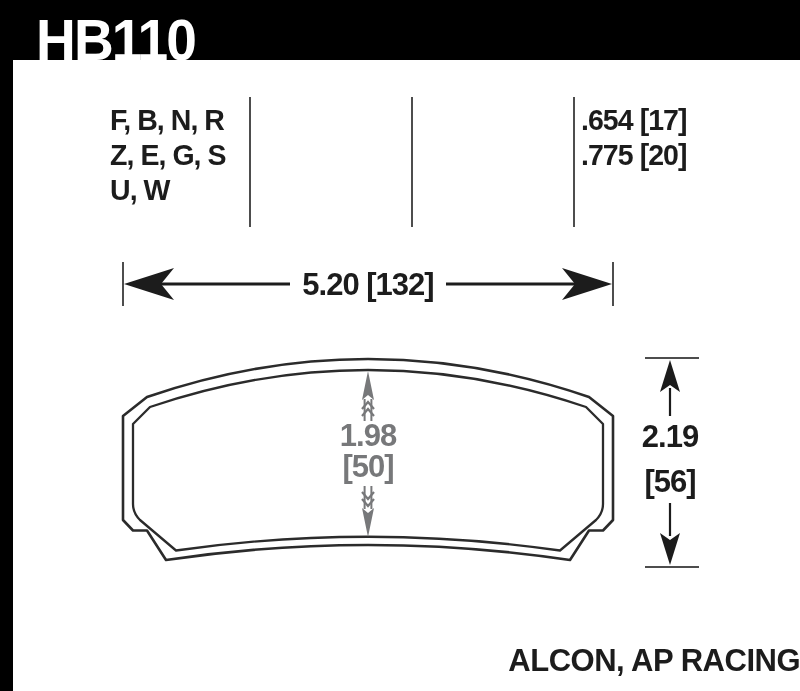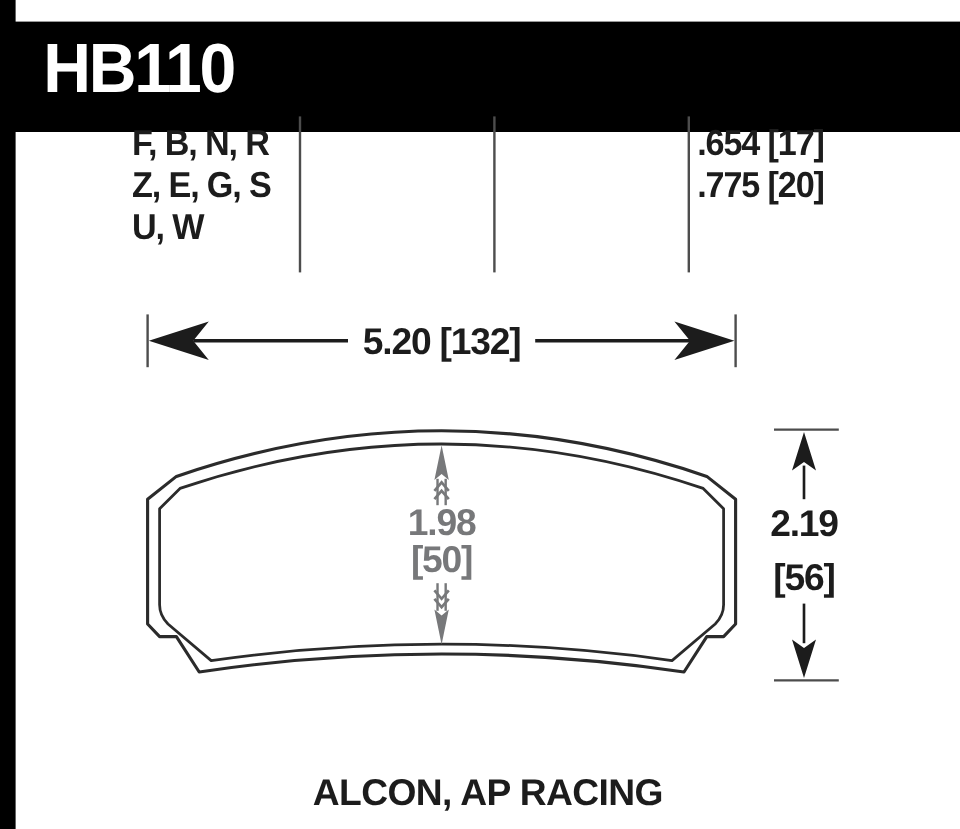--- a/index.html
+++ b/index.html
@@ -6,21 +6,21 @@
     --header-bg:#000; --header-text:#fff; --panel-bg:#fff;
     --ink:#1c1c1c; --outline:#2b2b2b; --divider:#4d4d4d; --dim-gray:#77787a;
   }
   *{margin:0;padding:0;box-sizing:border-box;}
   html,body{width:800px;height:691px;overflow:hidden;}
   body{
     position:relative;background:var(--panel-bg);
     font-family:"Liberation Sans", sans-serif;
     -webkit-font-smoothing:antialiased;
   }
-  .header-bar{position:absolute;left:0;top:0;width:800px;height:92px;background:var(--header-bg);margin-top:18px;}
+  .header-bar{position:absolute;left:0;top:0;width:800px;height:60px;background:var(--header-bg);}
   .left-strip{position:absolute;left:0;top:0;width:13px;height:691px;background:var(--header-bg);}
   .part-number{
     position:absolute;left:36px;top:6px;color:var(--header-text);
     font-size:58px;font-weight:bold;letter-spacing:-2px;
     transform:scaleX(0.95);transform-origin:left top;white-space:nowrap;
   }
   .spec-text{
     position:absolute;top:102px;color:var(--ink);
     font-size:30px;font-weight:bold;line-height:35px;letter-spacing:-1px;
     transform:scaleX(0.95);transform-origin:left top;white-space:nowrap;
@@ -28,21 +28,21 @@
   .compounds{left:110px;}
   .thicknesses{left:581px;}
   .spec-divider{position:absolute;top:97px;width:2px;height:130px;background:var(--divider);}
   .divider-1{left:249px;} .divider-2{left:411px;} .divider-3{left:573px;}
   .diagram-svg{position:absolute;left:0;top:0;width:800px;height:691px;}
   .svg-dim-text{
     font-family:"Liberation Sans", sans-serif;font-weight:bold;
     font-size:31px;letter-spacing:-1px;
   }
   .applications{
-    position:absolute;left:13px;top:643px;width:787px;text-align:center;
+    position:absolute;left:13px;top:643px;width:787px;text-align:right;
     color:var(--ink);font-size:31px;font-weight:bold;letter-spacing:-0.5px;
     white-space:nowrap;
   }
 </style>
 </head>
 <body>
 
 <div class="header-bar">
   <div class="part-number">HB110</div>
 </div>

